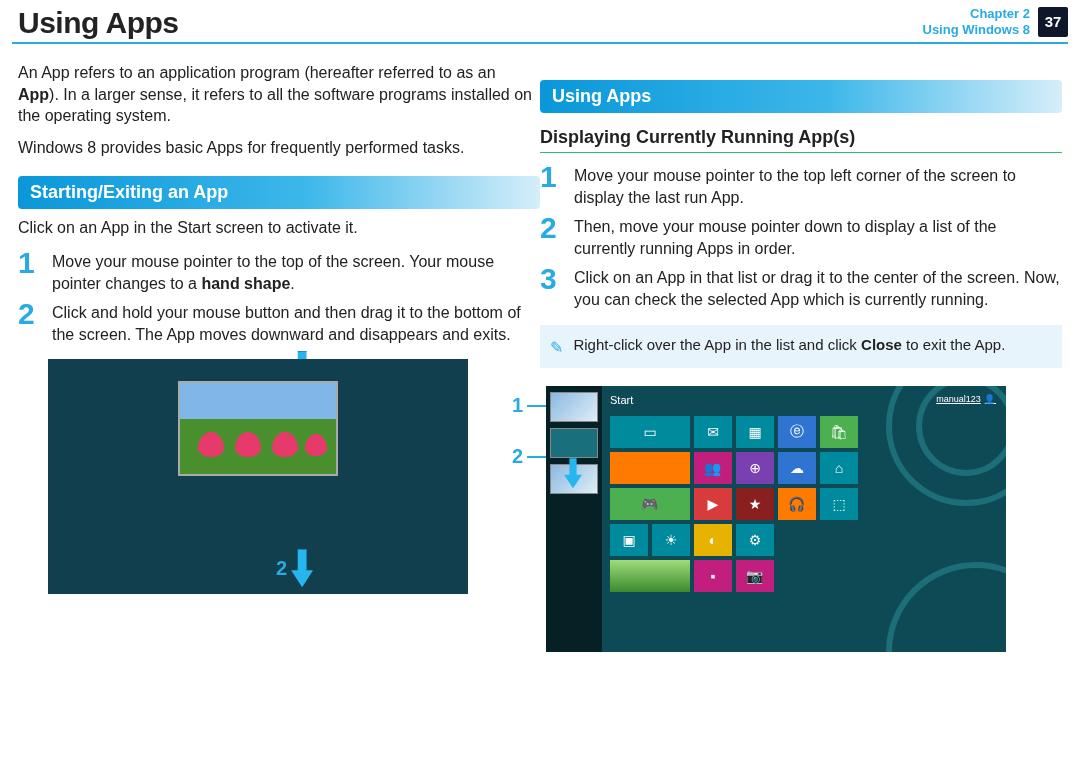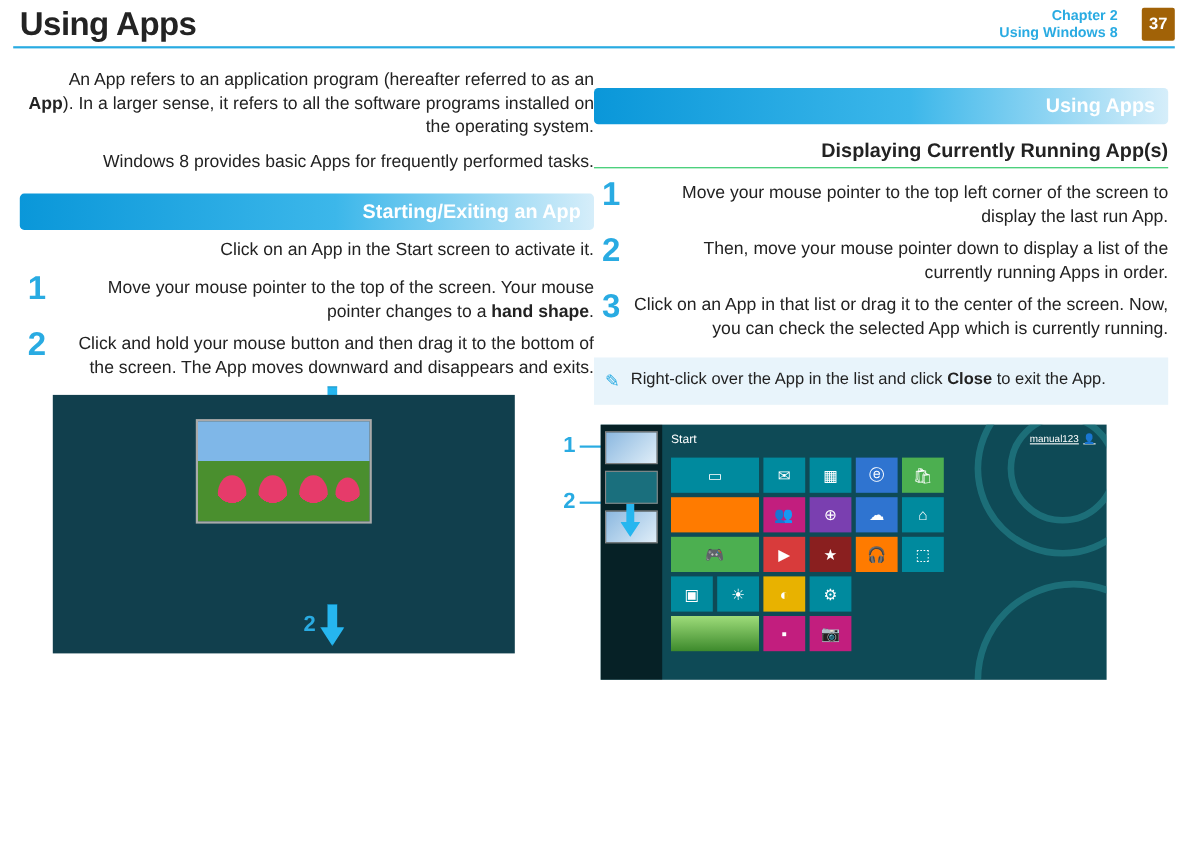--- a/index.html
+++ b/index.html
@@ -20,45 +20,44 @@
   }
   .header h1 {
     font-size: 30px;
     font-weight: 700;
     color: #232323;
     letter-spacing: -0.5px;
   }
   .header-right {
     display: flex;
     align-items: center;
-    gap: 22px;
+    gap: 8px;
     color: #29abe2;
     font-weight: 600;
     font-size: 13px;
     line-height: 1.2;
   }
   .header-right .lines { text-align: right; }
   .page-badge {
     width: 30px; height: 30px;
-    background: #a16207;
+    background: #0f172a;
     color: #fff;
     display: flex; align-items: center; justify-content: center;
     font-size: 15px;
     font-weight: 600;
     border-radius: 2px;
   }
   .rule {
     height: 2px;
     background: #29abe2;
     margin: 0 12px 18px 12px;
   }
   .content {
     display: flex;
     padding: 0 18px;
-    text-align: right;
   }
   .col { flex: 1 1 50%; }
   .body-text { font-size: 16px; line-height: 1.35; margin-bottom: 10px; }
   .section-bar {
     background: linear-gradient(90deg, #0a97d9 0%, #3cb7ea 55%, #d6eefa 100%);
     color: #fff;
     font-weight: 700;
     font-size: 18px;
     padding: 6px 12px;
     border-radius: 4px;
@@ -154,21 +153,21 @@
     left: -28px; top: 8px;
     display: flex; flex-direction: column; gap: 28px;
     align-items: center;
   }
   .fig2-labels .lab {
     color: #29abe2; font-weight: 700; font-size: 20px;
     display: flex; align-items: center; gap: 4px;
   }
   .hline { width: 24px; height: 2px; background:#29abe2; }
   .fig2 {
-    width: 460px; height: 232px;
+    width: 460px; height: 266px;
     background: #0e4a56;
     position: relative;
     overflow: hidden;
     margin-left: 6px;
   }
   .fig2 .swirl1, .fig2 .swirl2, .fig2 .swirl3 {
     position:absolute; border:6px solid rgba(40,140,150,0.55); border-radius:50%;
   }
   .fig2 .swirl1 { width:160px;height:160px; right:-40px; top:-40px; }
   .fig2 .swirl2 { width:100px;height:100px; right:-10px; top:-10px; }

